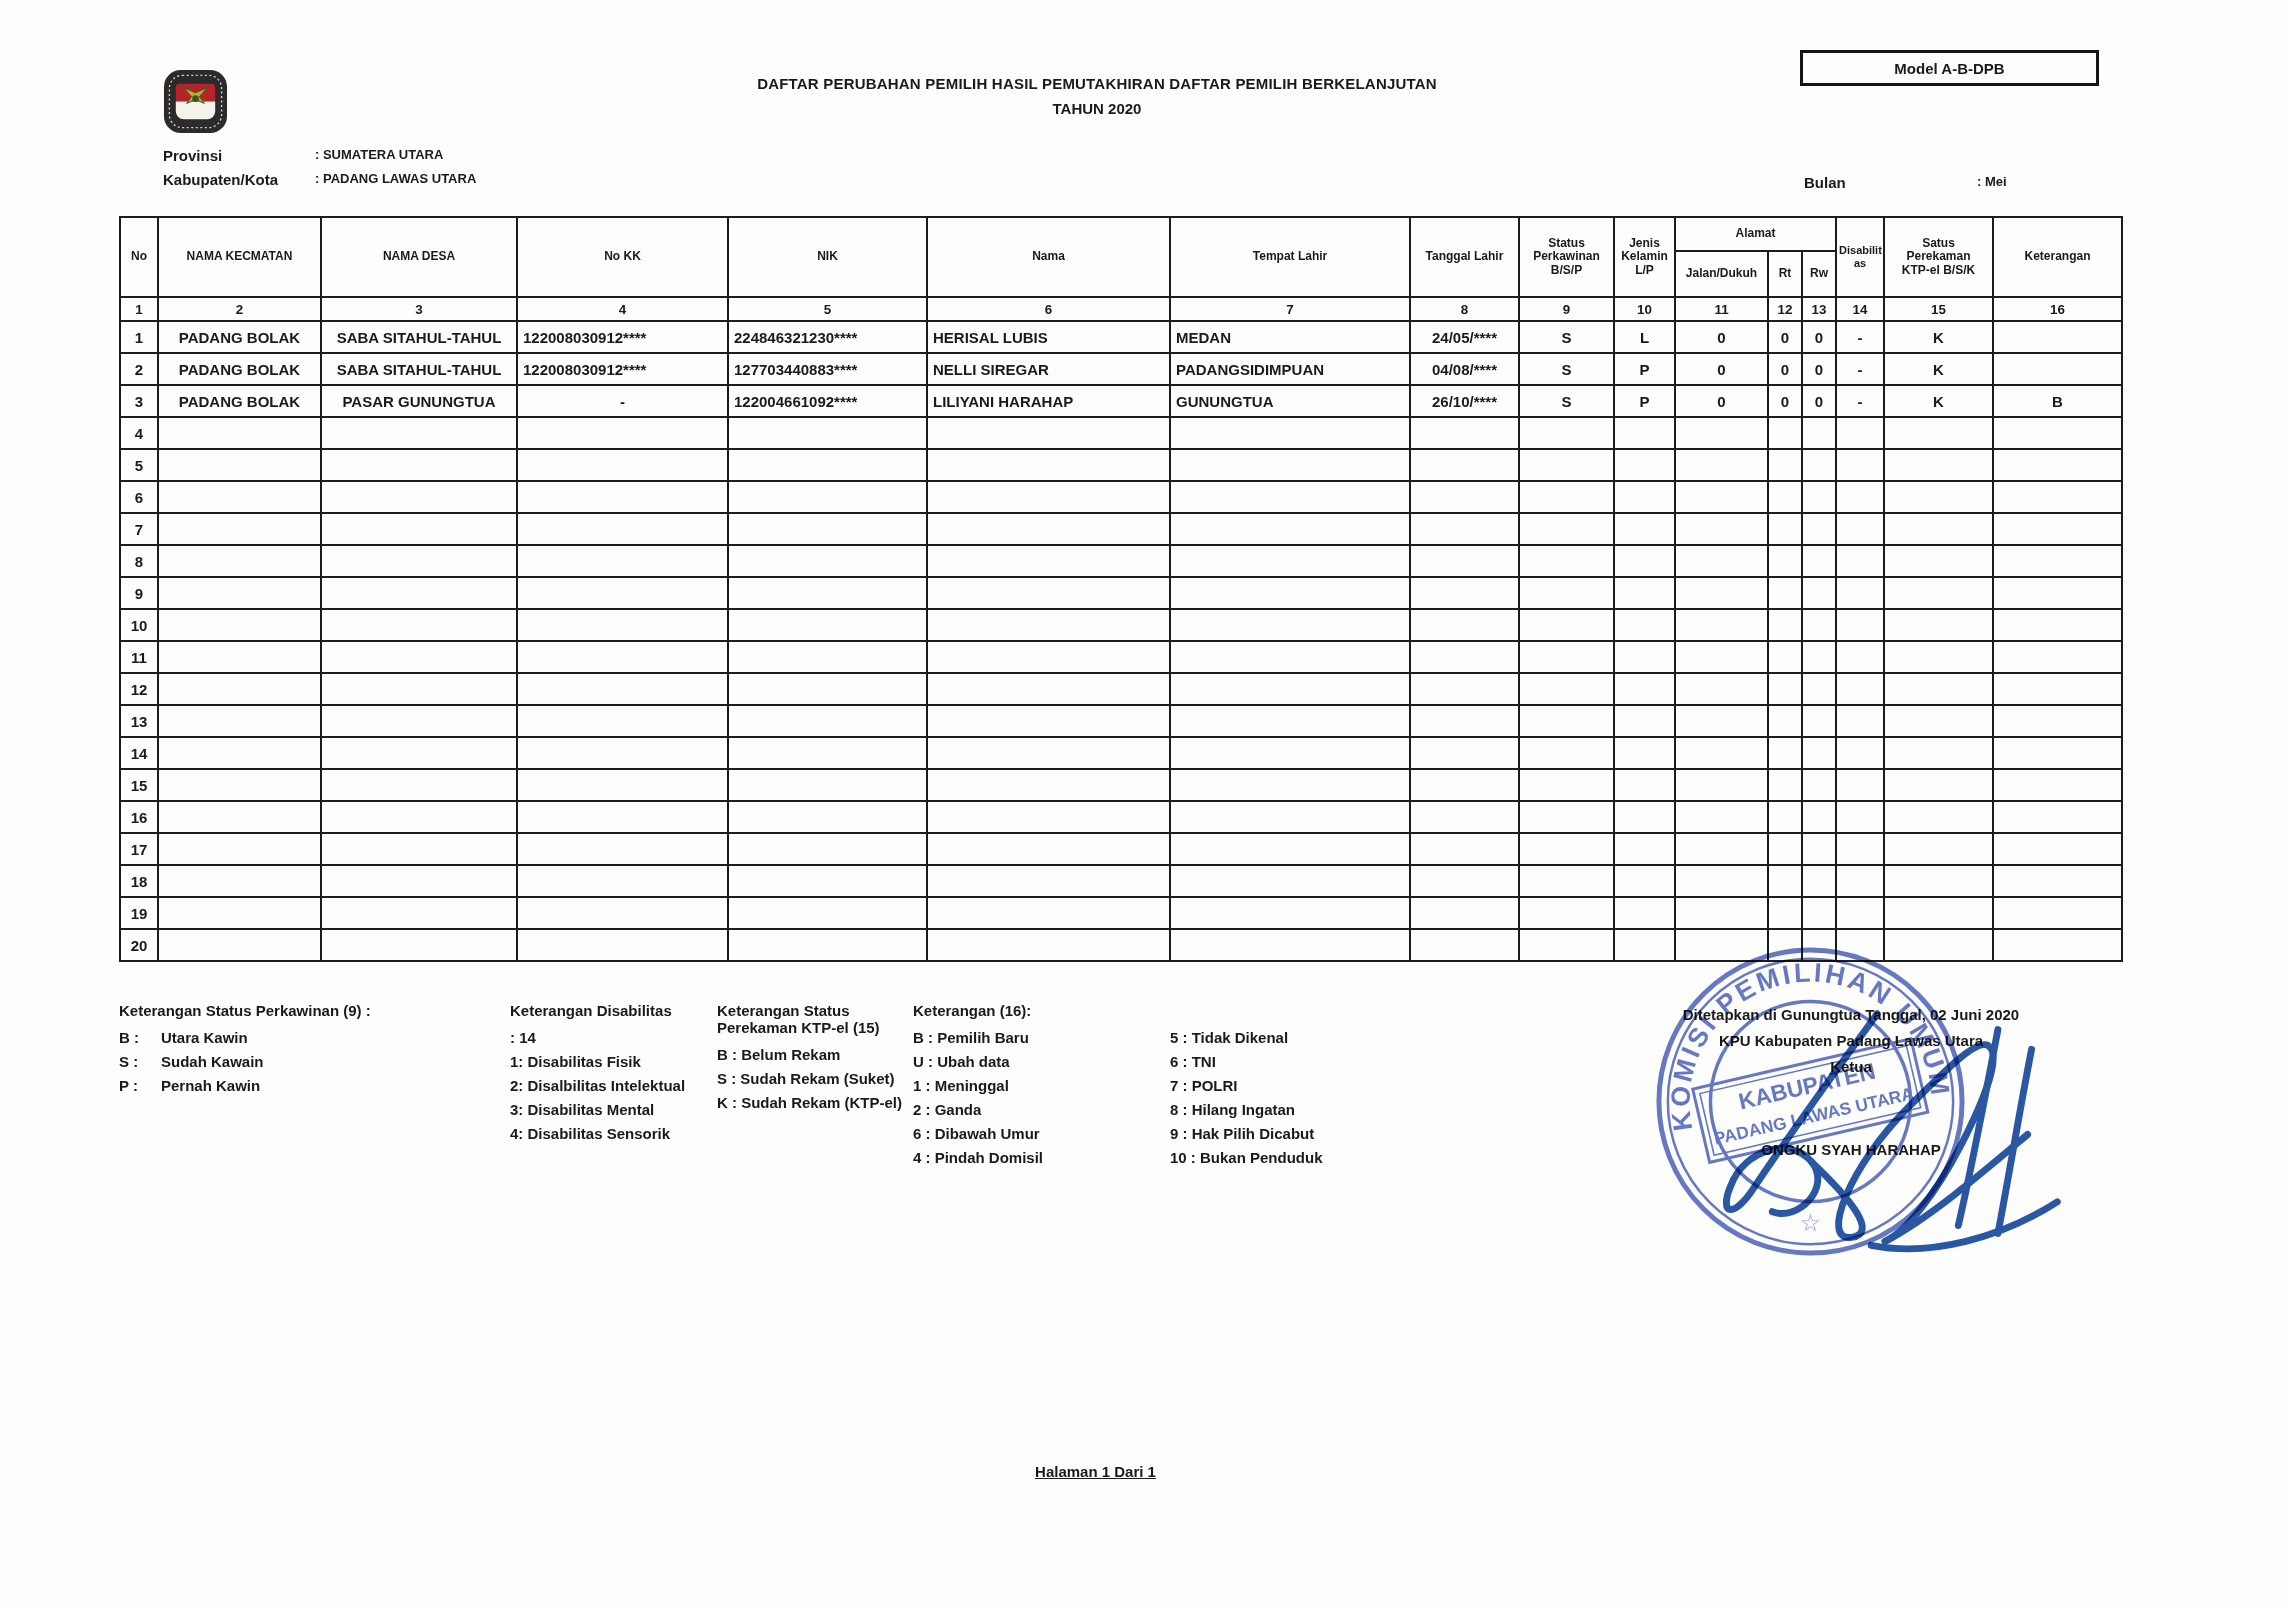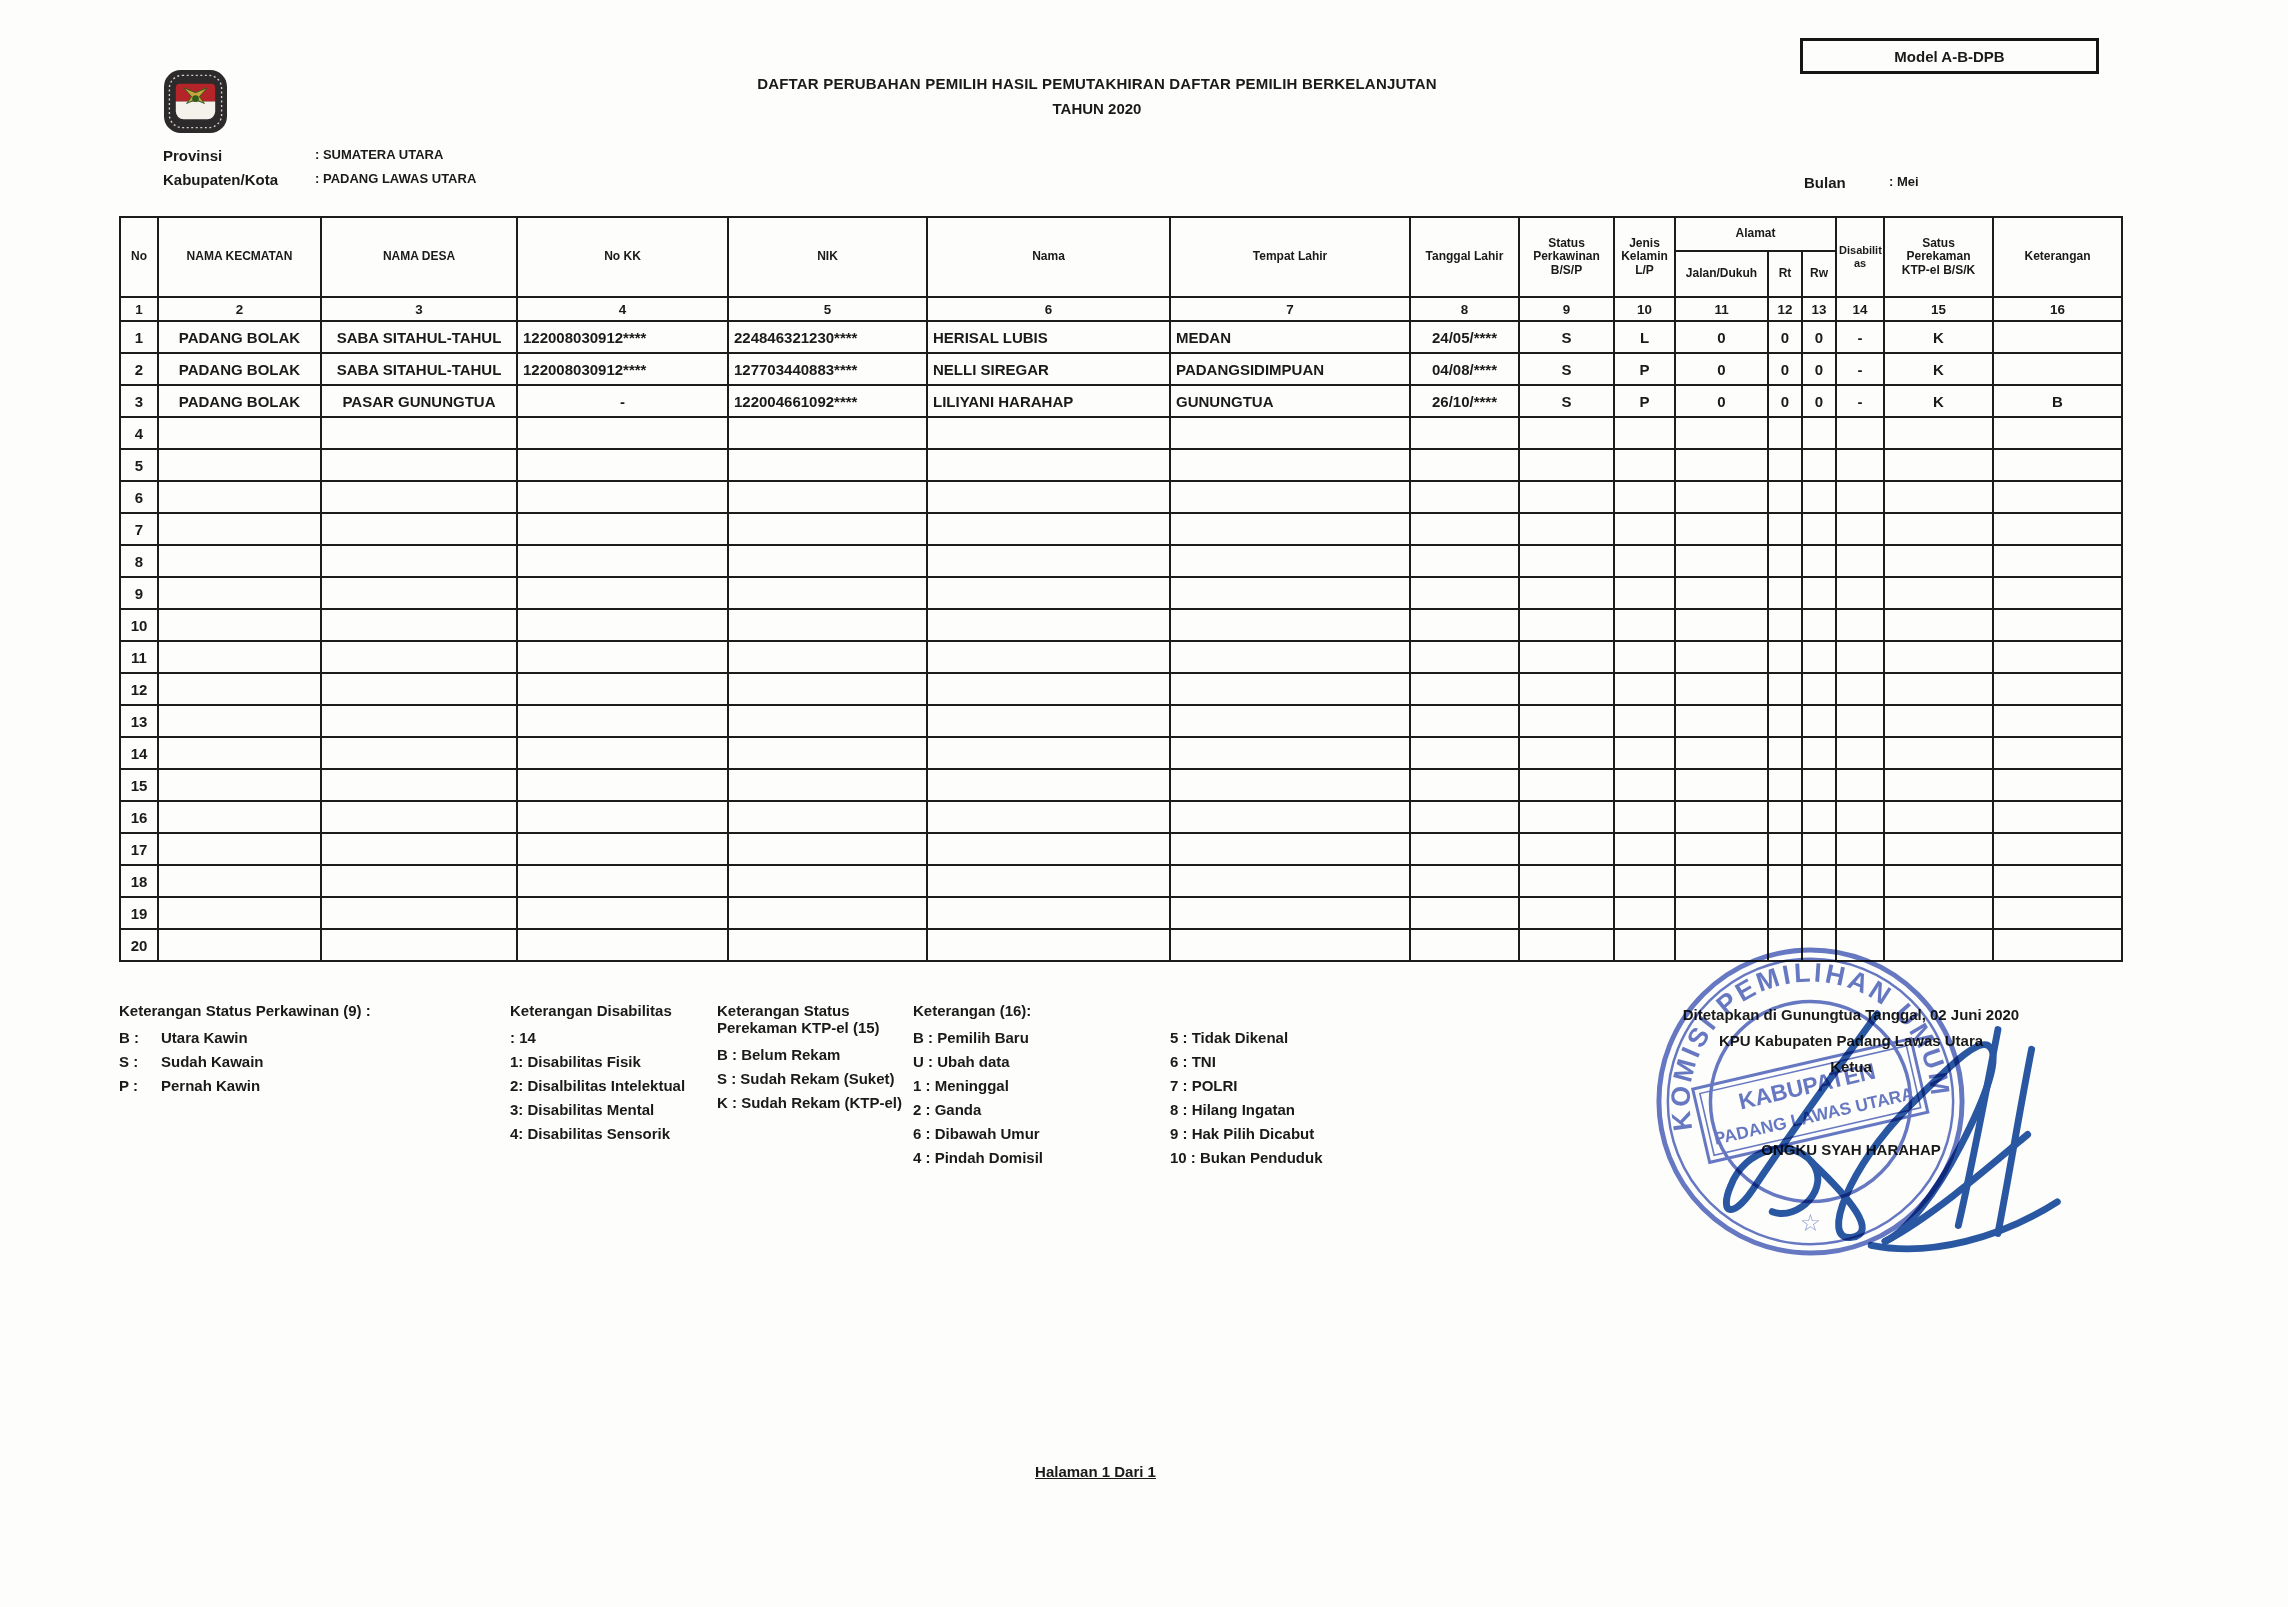--- a/index.html
+++ b/index.html
@@ -1,21 +1,21 @@
 <!DOCTYPE html>
 <html><head>
 <meta charset="utf-8">
 <style>
   html,body{margin:0;padding:0;background:#e9e9e9;}
   .page{position:relative;width:2289px;height:1608px;background:#fdfdfb;overflow:hidden;
         font-family:"Liberation Sans",sans-serif;color:#1a1a1a;}
   .abs{position:absolute;}
 
   
-  .model-box{left:1800px;top:38px;width:293px;height:30px;border:3px solid #151515;
+  .model-box{left:1800px;top:50px;width:293px;height:30px;border:3px solid #151515;
              display:flex;align-items:center;justify-content:center;
              font-size:15px;font-weight:700;}
 
   
   .title-wrap{left:602px;top:75px;width:990px;text-align:center;}
   .title-line1{font-size:15px;font-weight:700;letter-spacing:0.2px;}
   .title-line2{font-size:15px;font-weight:700;margin-top:8px;}
 
   
   .meta-label{font-size:15px;font-weight:700;}
@@ -77,21 +77,21 @@
     <div class="title-line1">DAFTAR PERUBAHAN PEMILIH HASIL PEMUTAKHIRAN DAFTAR PEMILIH BERKELANJUTAN</div>
     <div class="title-line2">TAHUN 2020</div>
   </div>
 
   <div class="abs meta-label" style="left:163px;top:147px;">Provinsi</div>
   <div class="abs meta-value" style="left:315px;top:147px;">: SUMATERA UTARA</div>
   <div class="abs meta-label" style="left:163px;top:171px;">Kabupaten/Kota</div>
   <div class="abs meta-value" style="left:315px;top:171px;">: PADANG LAWAS UTARA</div>
 
   <div class="abs meta-label" style="left:1804px;top:174px;">Bulan</div>
-  <div class="abs meta-value" style="left:1889px;top:174px;">: Mei</div>
+  <div class="abs meta-value" style="left:1977px;top:174px;">: Mei</div>
 
   <div class="abs" style="left:119px;top:216px;">
     <table class="doc-table">
       <colgroup>
         <col style="width:38px">
           <col style="width:163px">
           <col style="width:196px">
         <col style="width:211px">
           <col style="width:199px">
           <col style="width:243px">

